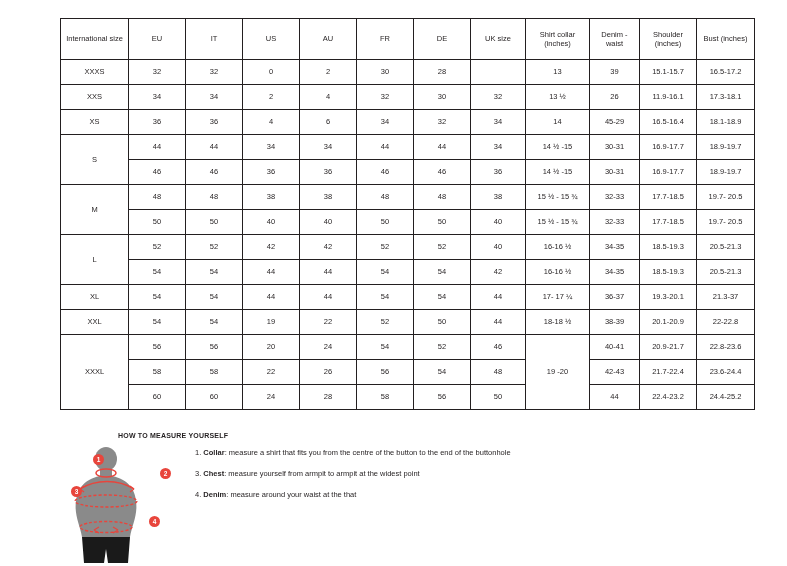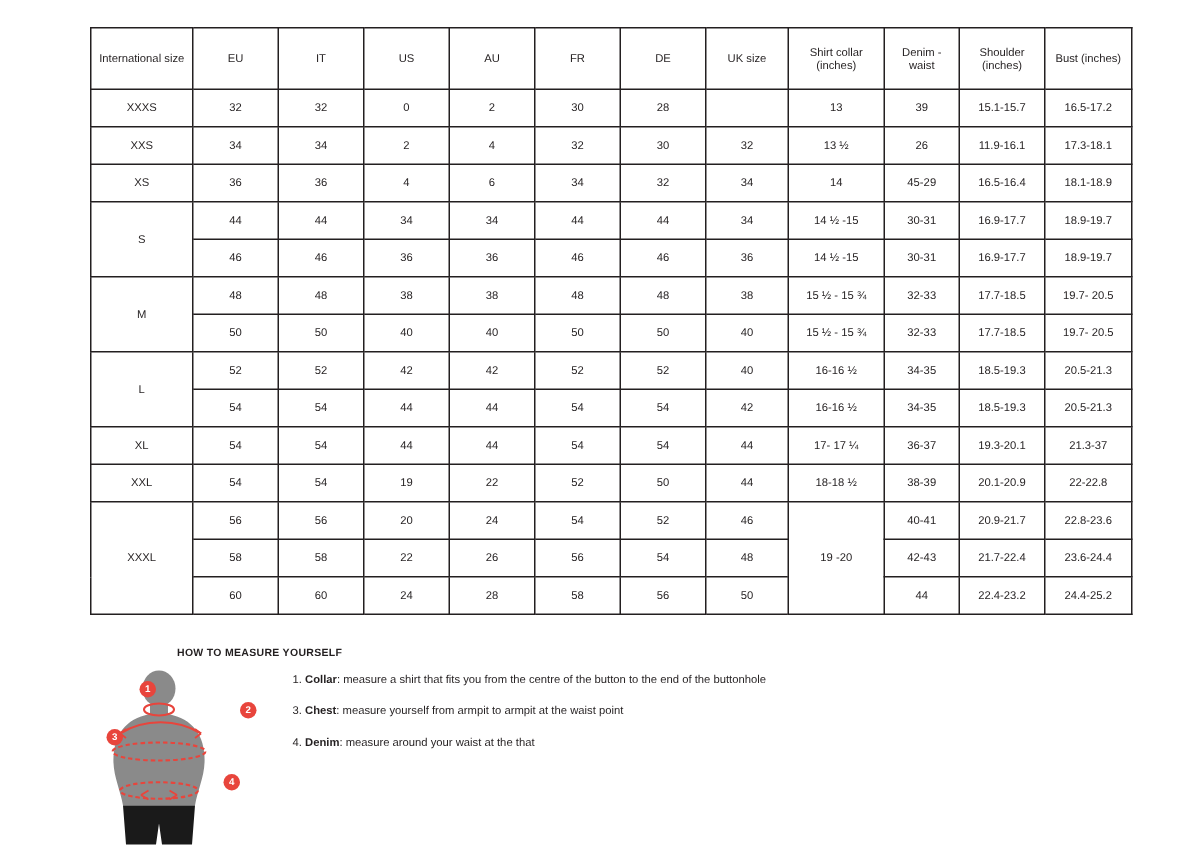--- a/index.html
+++ b/index.html
@@ -357,17 +357,17 @@
       <path d="M58 85 l -5 -3 M58 85 l -5 3" fill="none" stroke="#e8453c" stroke-width="1.2"></path>
     </svg>
     <div class="marker m1">1</div>
     <div class="marker m2">2</div>
     <div class="marker m3">3</div>
     <div class="marker m4">4</div>
   </div>
 
   <div class="instructions" id="instructions">
       <div class="line"><span>1.</span> <b>Collar</b><span>: measure a shirt that fits you from the centre of the button to the end of the buttonhole</span></div>
-      <div class="line"><span>3.</span> <b>Chest</b><span>: measure yourself from armpit to armpit at the waist point</span></div>
+      <div class="line"><span>3.</span> <b>Chest</b><span>: measure yourself from armpit to armpit at the widest point</span></div>
       <div class="line"><span>4.</span> <b>Denim</b><span>: measure around your waist at the that</span></div>
     </div>
 
 </div>
 
 </body></html>

